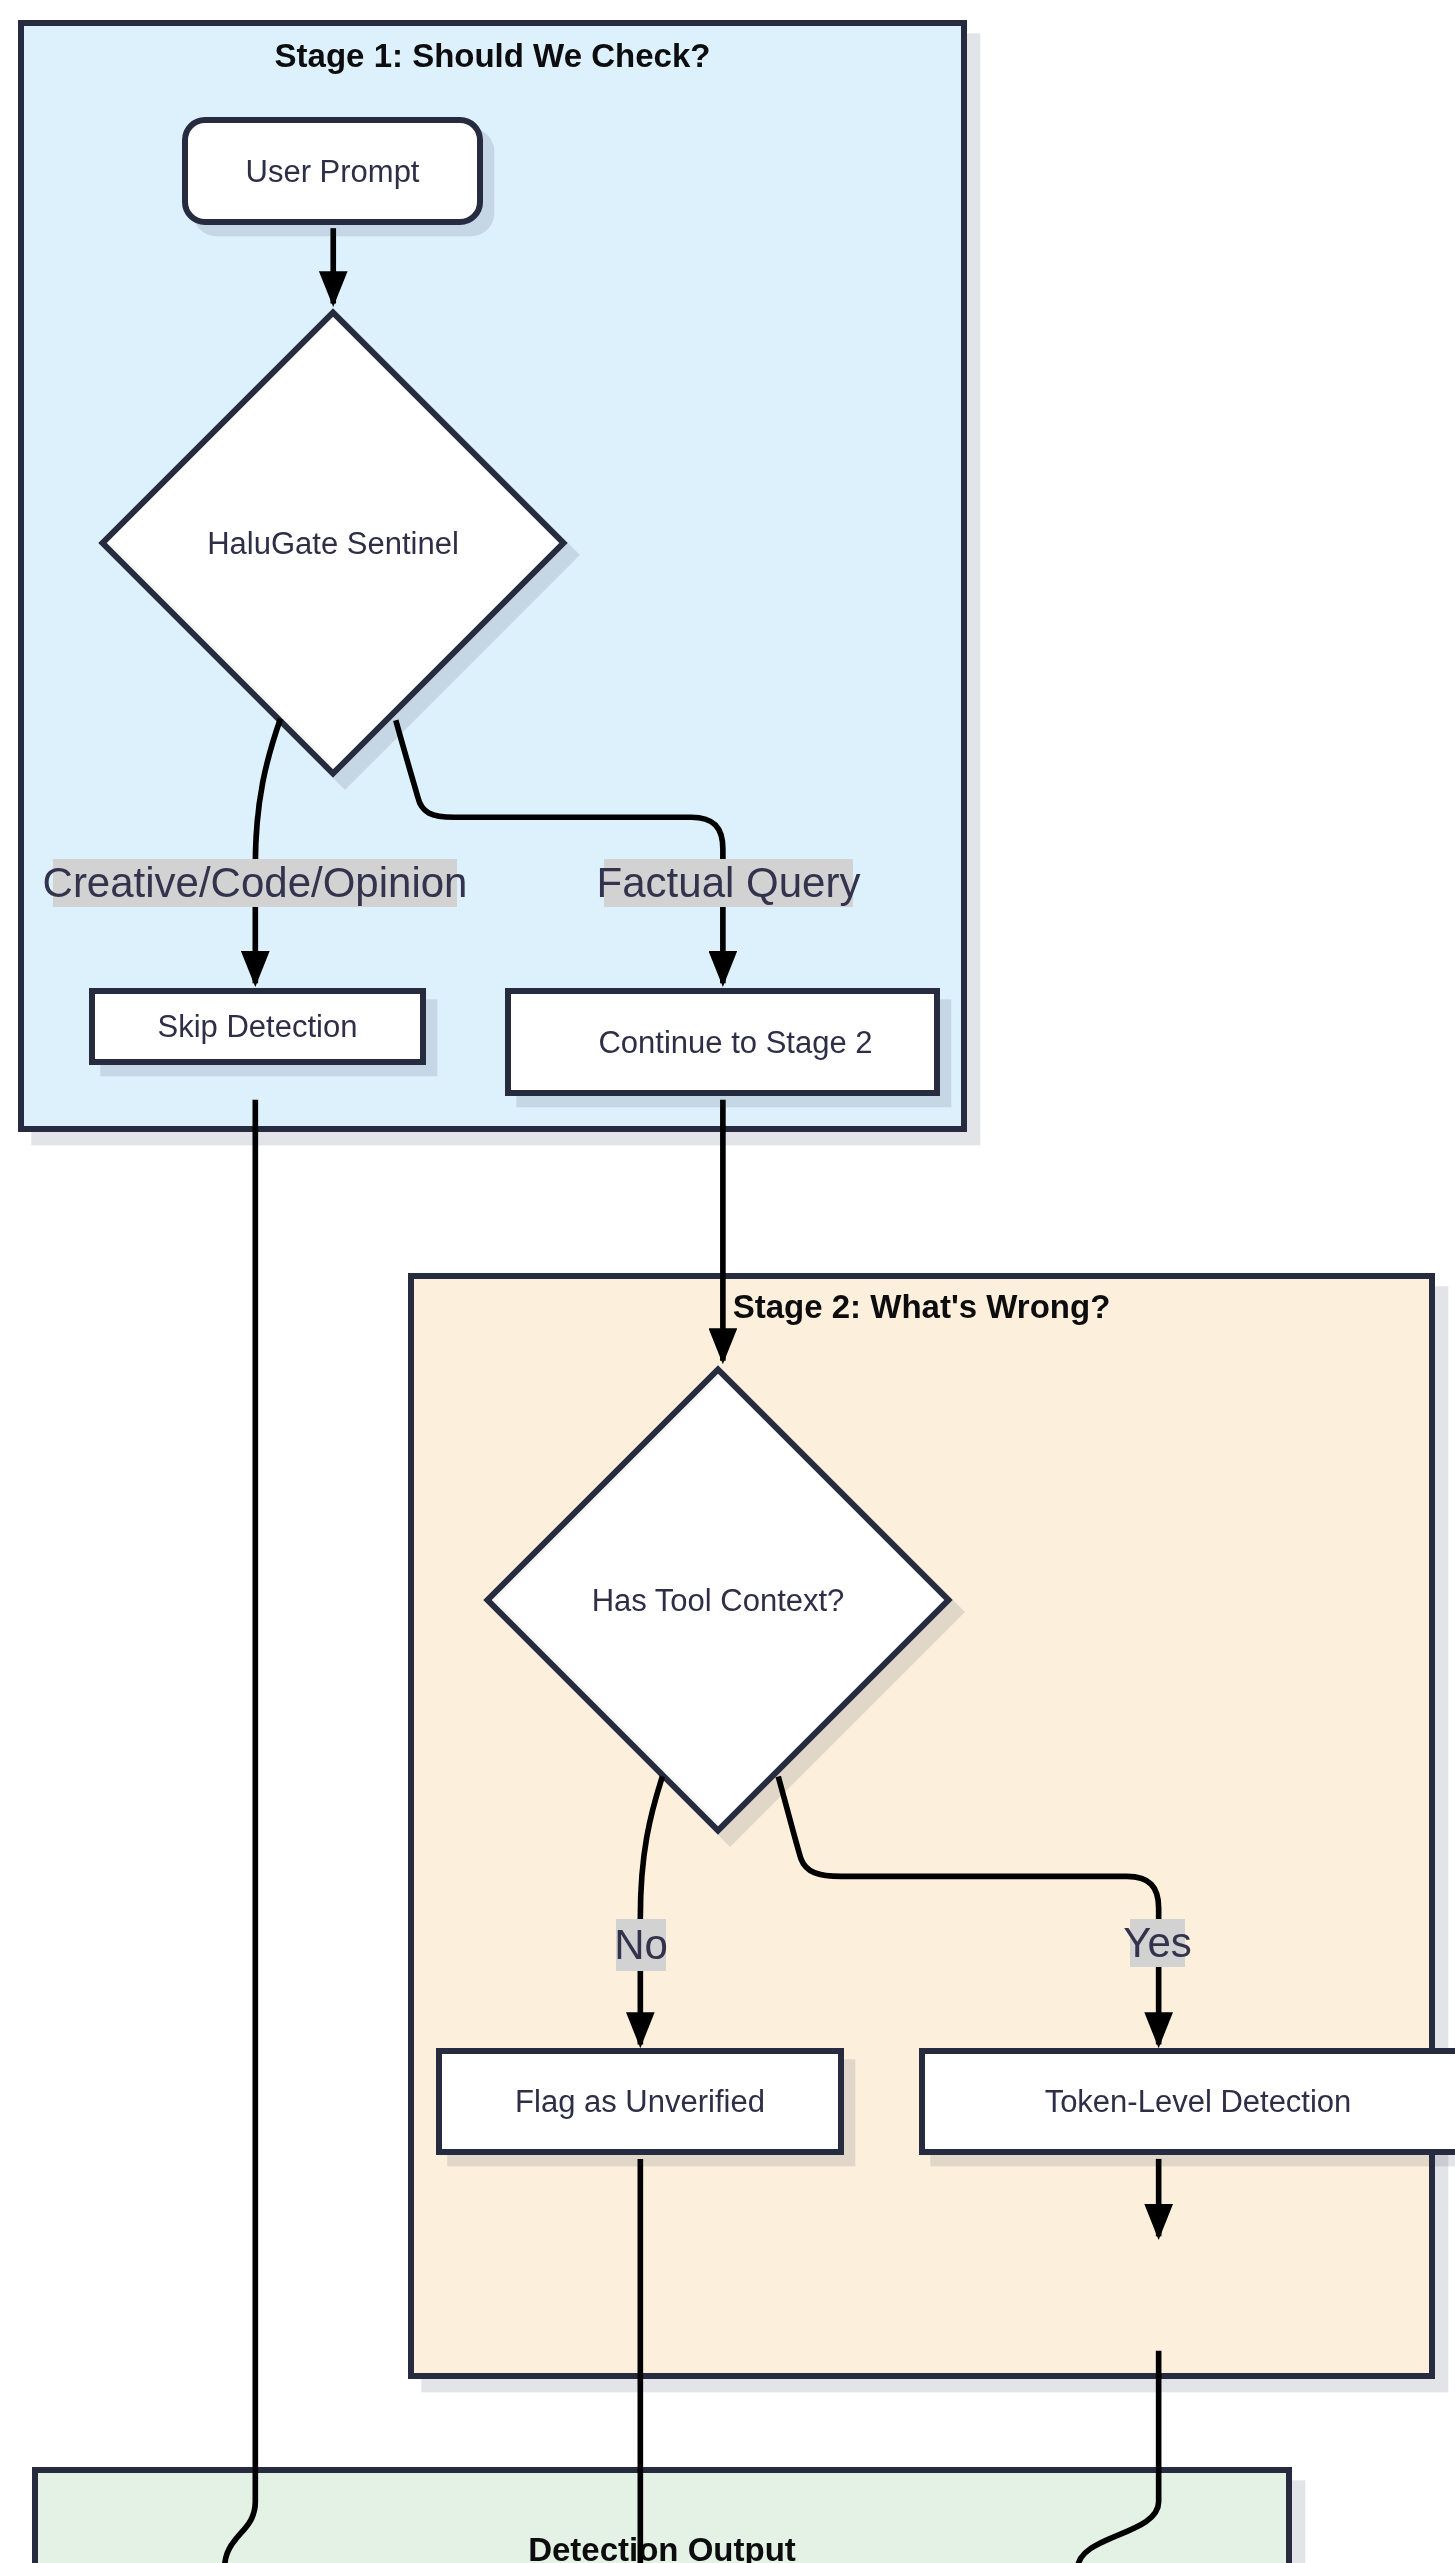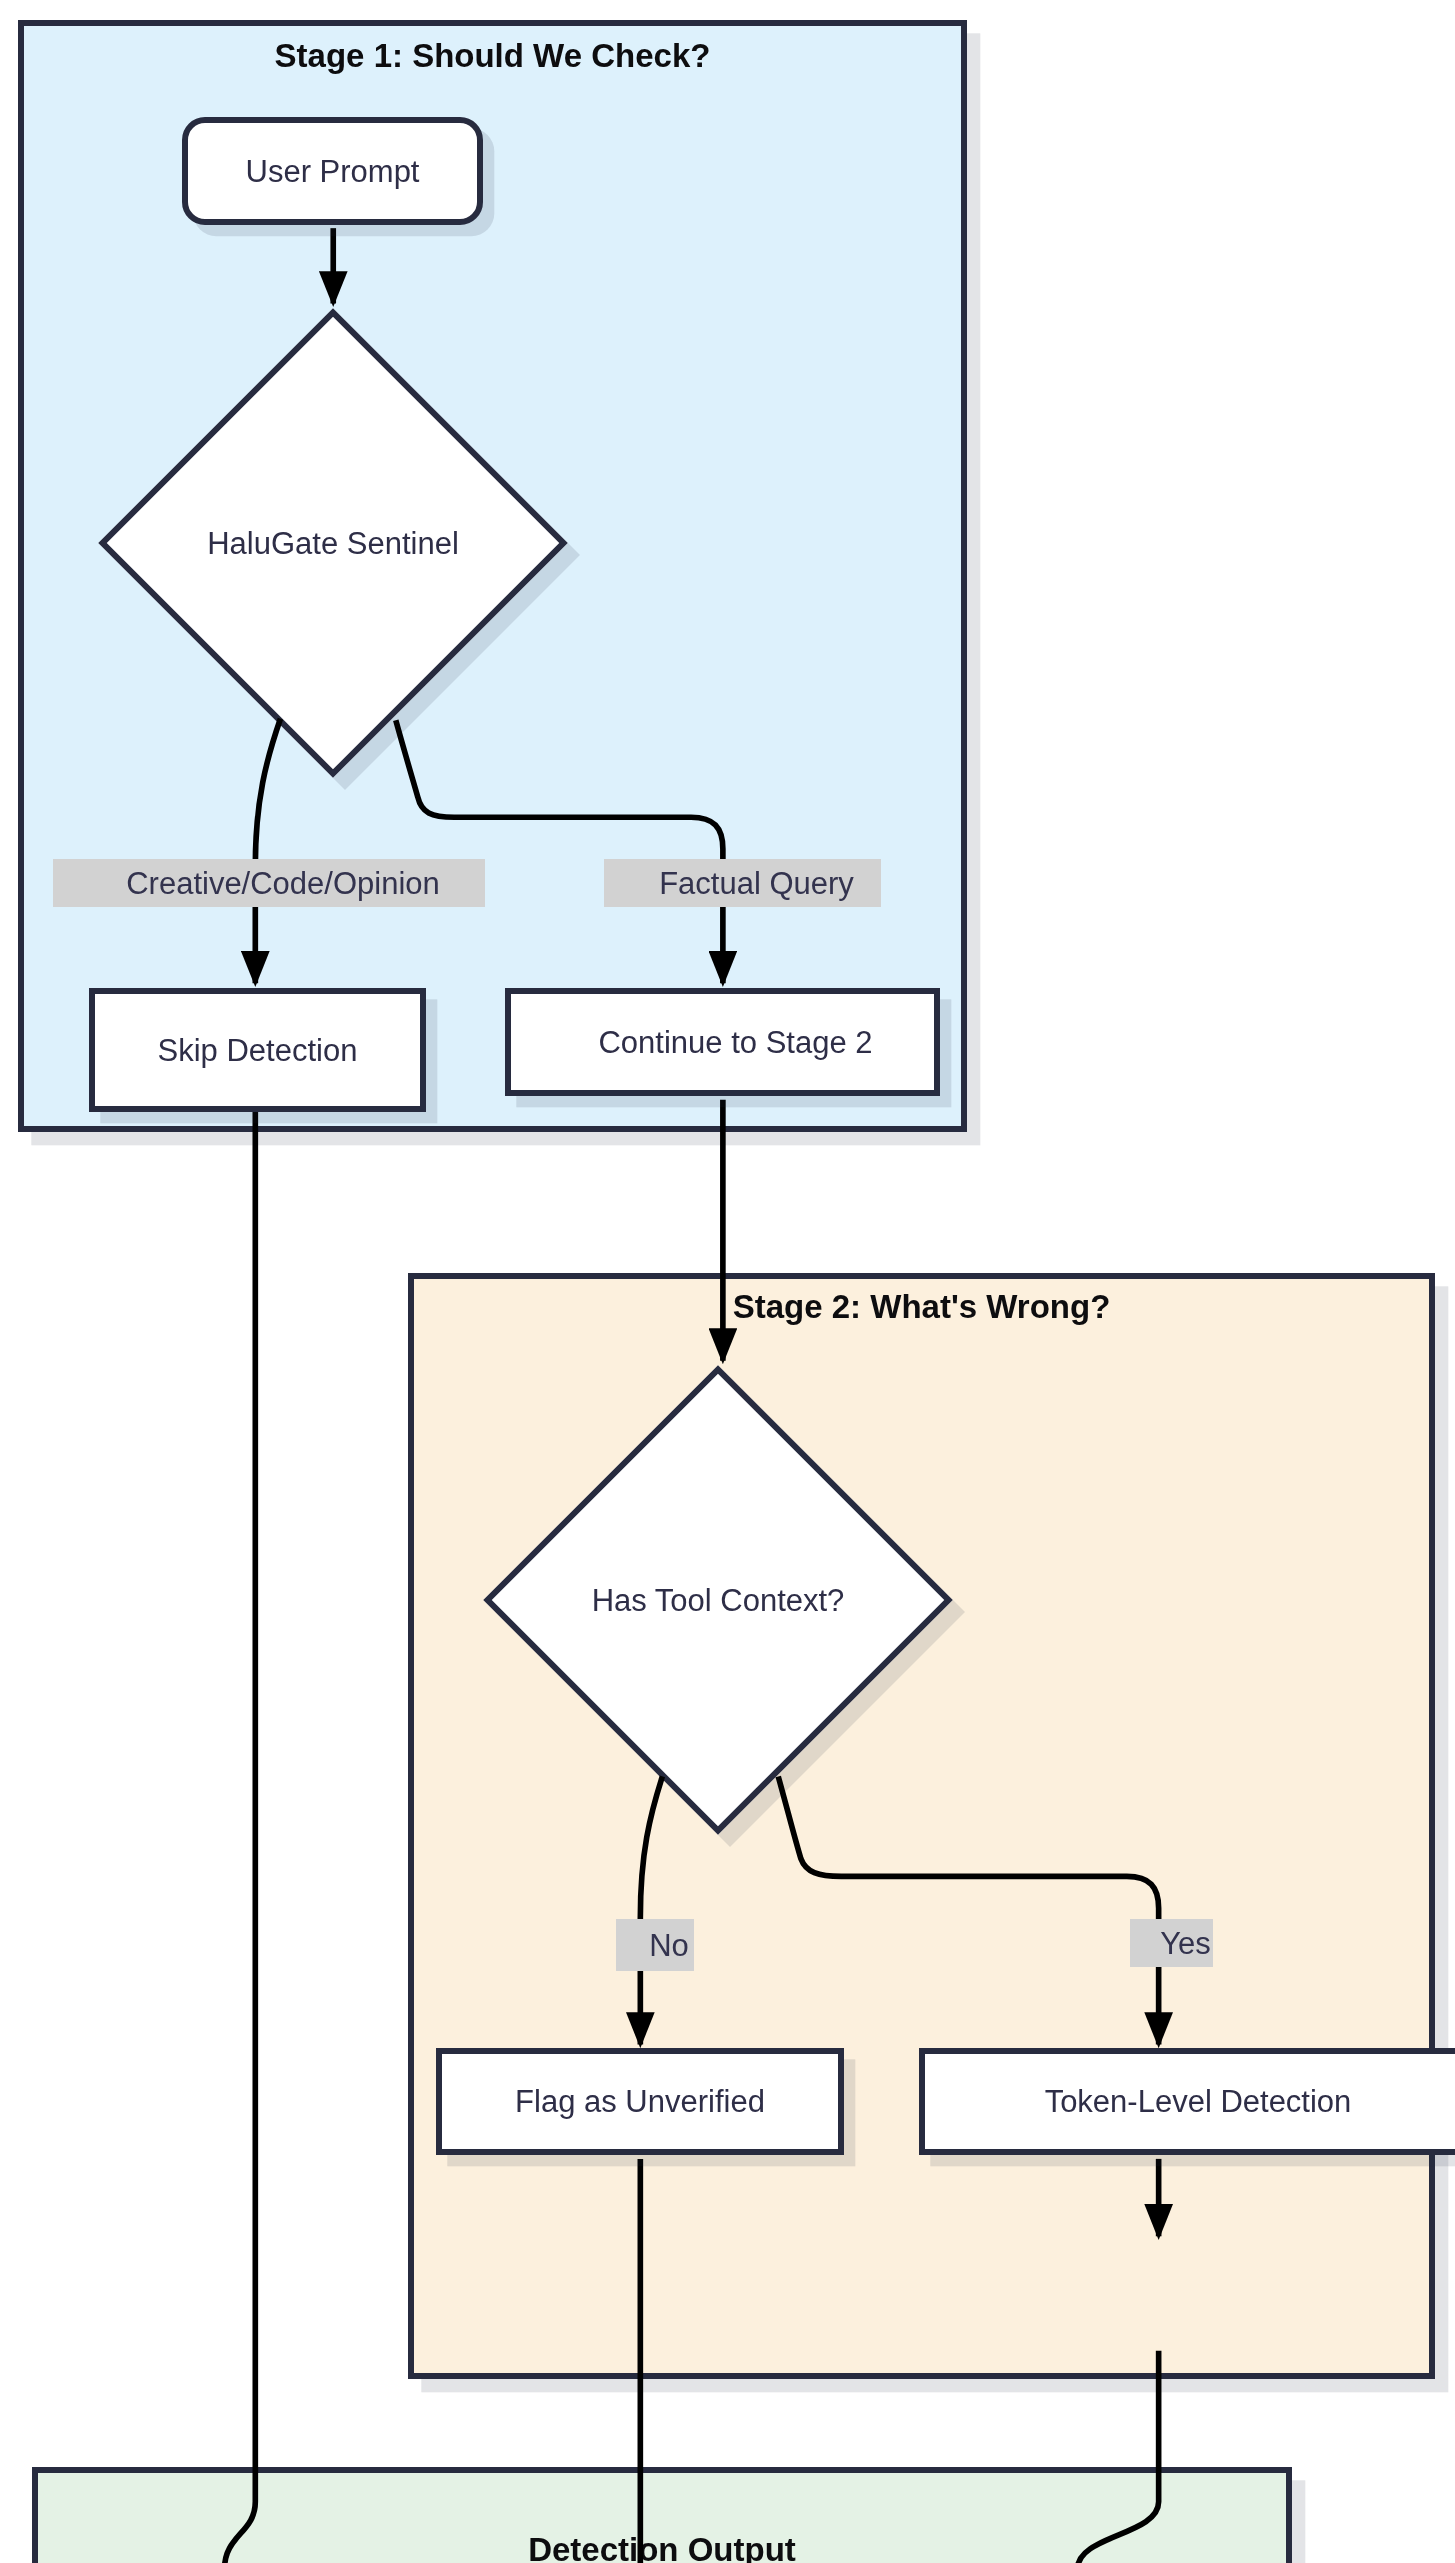--- a/index.html
+++ b/index.html
@@ -52,21 +52,21 @@
     background:var(--node-fill);border:6.2px solid var(--border);box-sizing:border-box;
   }
   .diamond{filter:drop-shadow(12.3px 12.3px 0 var(--shadow));}
   .diamond-label{
     position:relative;z-index:2;font-size:31px;color:var(--node-text);
     white-space:nowrap;line-height:1;
   }
   .edge-label{
     position:absolute;z-index:5;background:var(--edge-label-bg);
     display:flex;align-items:center;justify-content:center;
-    font-size:31px;color:var(--edge-label-text);white-space:nowrap;line-height:1;padding-left:28px;
+    font-size:42px;color:var(--edge-label-text);white-space:nowrap;line-height:1;
   }
 </style>
 </head>
 <body>
 
 <div class="page">
 
   <div class="cluster stage1">
     <div class="cluster-title">Stage 1: Should We Check?</div>
   </div>
@@ -102,21 +102,21 @@
       <path d="M2260 4211 L2260 4362" marker-end="url(#arrow)"></path>
       <path d="M498 2145 L498 4880 C498 4940 438 4945 438 5010 L438 5096" marker-end="url(#arrow)"></path>
       <path d="M1249 4211 L1249 5096" marker-end="url(#arrow)"></path>
       <path d="M2260 4585 L2260 4880 C2260 4945 2102 4945 2102 5010 L2102 5096" marker-end="url(#arrow)"></path>
     </g>
   </svg>
 
   <div class="node" style="left:182px;top:117px;width:301px;height:108px;border-radius:23px;">
     <span>User Prompt</span>
   </div>
-  <div class="node" style="left:89px;top:988px;width:337px;height:124px;">
+  <div class="node" style="left:89px;top:988px;width:337px;height:77px;">
     <span>Skip Detection</span>
   </div>
   <div class="node" style="left:505px;top:988px;width:435px;height:108px;padding-left:26px;">
     <span>Continue to Stage 2</span>
   </div>
   <div class="node" style="left:436px;top:2048px;width:408px;height:107px;">
     <span>Flag as Unverified</span>
   </div>
   <div class="node" style="left:919px;top:2048px;width:558px;height:107px;">
     <span>Token-Level Detection</span>

